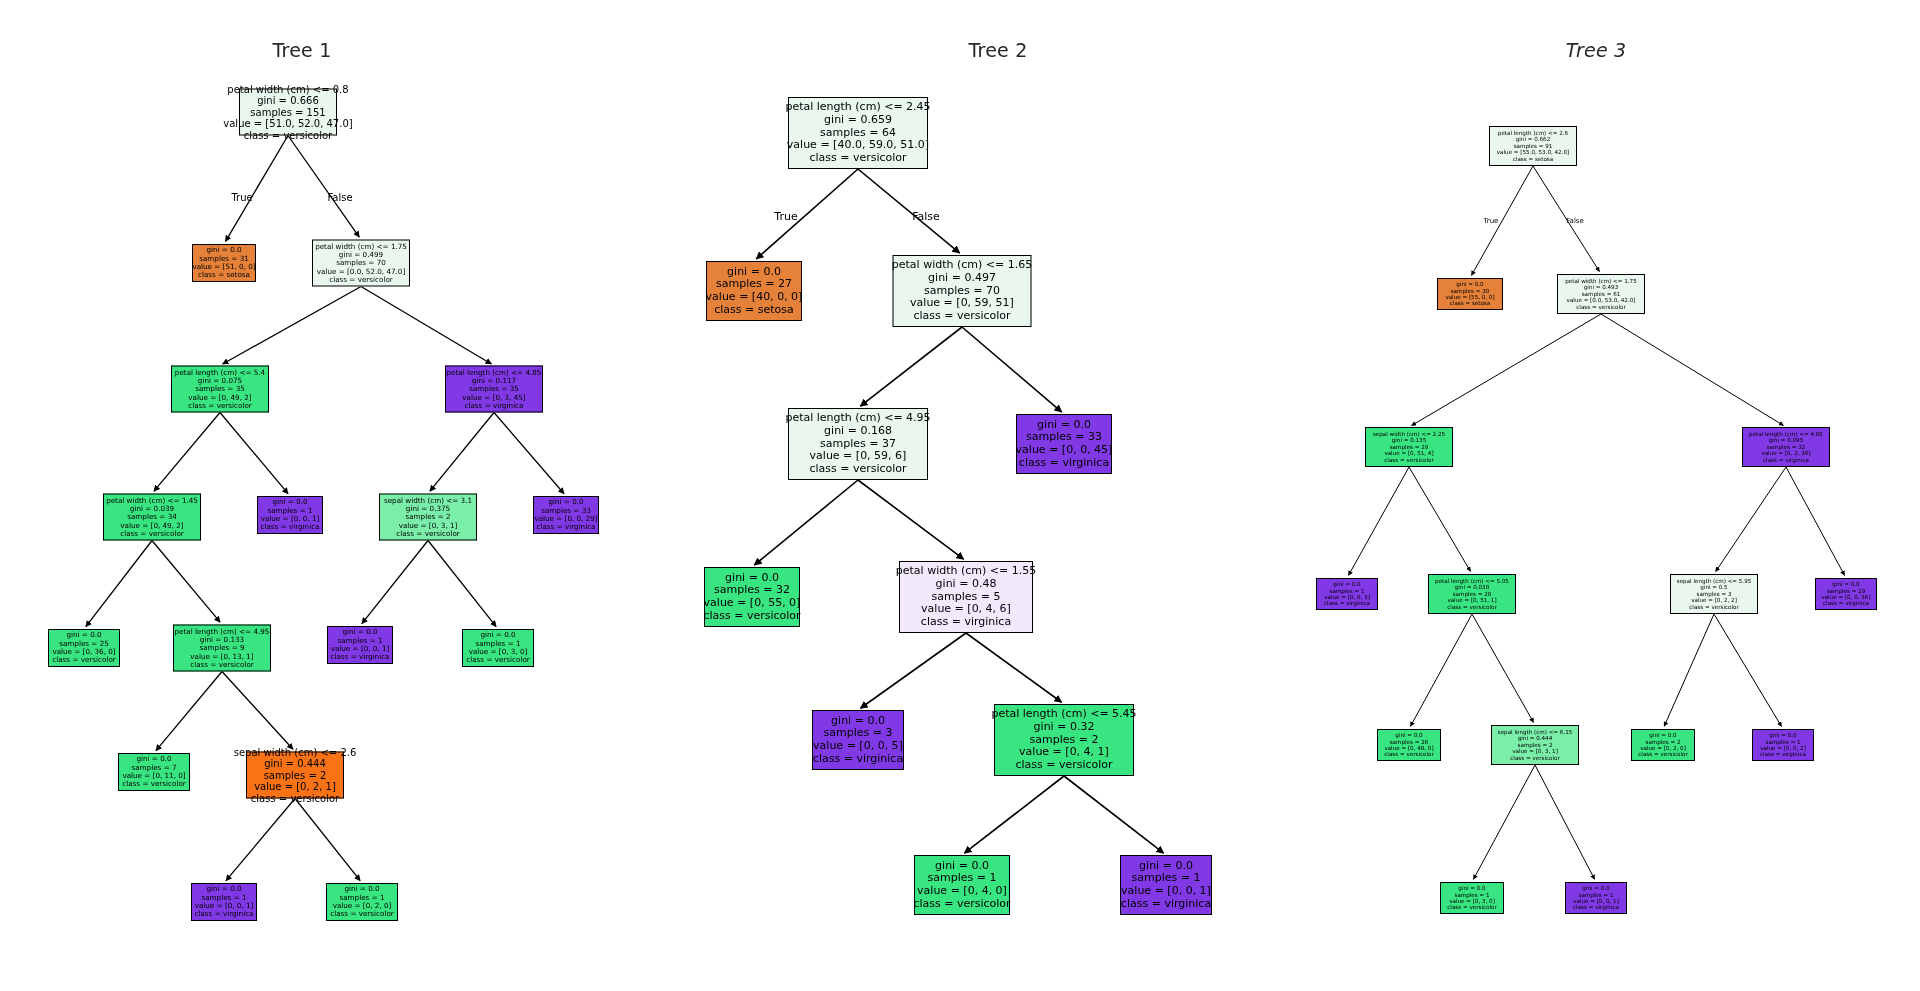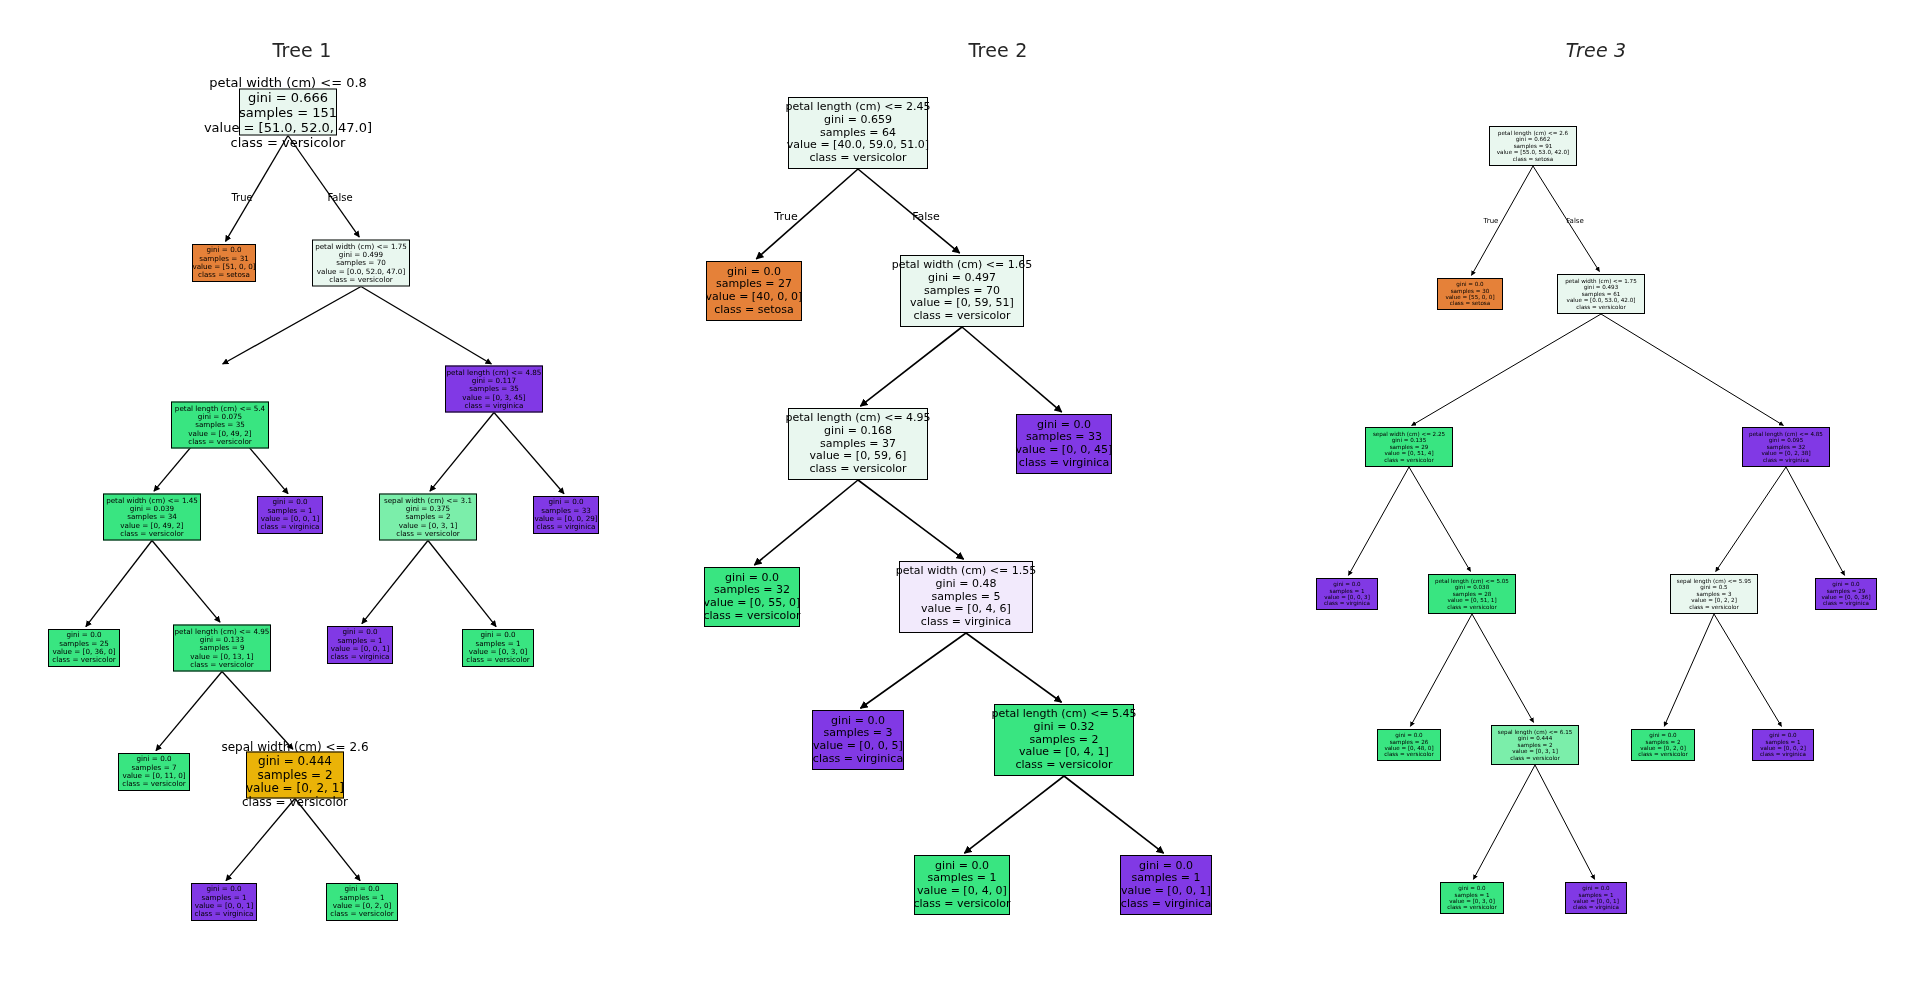--- a/index.html
+++ b/index.html
@@ -75,41 +75,41 @@
     </div>
   <div id="edge-label-layer">
       <div class="edge-label" style="left: 242px; top: 197px; font-size: 10px;">True</div>
       <div class="edge-label" style="left: 340px; top: 197px; font-size: 10px;">False</div>
       <div class="edge-label" style="left: 786px; top: 216px; font-size: 11px;">True</div>
       <div class="edge-label" style="left: 926px; top: 216px; font-size: 11px;">False</div>
       <div class="edge-label" style="left: 1491px; top: 221px; font-size: 7px;">True</div>
       <div class="edge-label" style="left: 1575px; top: 221px; font-size: 7px;">False</div>
     </div>
   <div id="node-layer">
-      <div class="node" style="left: 288px; top: 112px; width: 98px; height: 47px; background: rgb(233, 247, 239); font-size: 13px;">
+      <div class="node" style="left: 288px; top: 112px; width: 98px; height: 47px; background: rgb(233, 247, 239); font-size: 10px;">
         <span>petal width (cm) &lt;= 0.8</span>
         <span>gini = 0.666</span>
         <span>samples = 151</span>
         <span>value = [51.0, 52.0, 47.0]</span>
         <span>class = versicolor</span>
       </div>
       <div class="node" style="left: 224px; top: 263px; width: 64px; height: 38px; background: rgb(229, 129, 57); font-size: 7.2px;">
         <span>gini = 0.0</span>
         <span>samples = 31</span>
         <span>value = [51, 0, 0]</span>
         <span>class = setosa</span>
       </div>
       <div class="node" style="left: 361px; top: 263px; width: 98px; height: 47px; background: rgb(233, 247, 239); font-size: 7.2px;">
         <span>petal width (cm) &lt;= 1.75</span>
         <span>gini = 0.499</span>
         <span>samples = 70</span>
         <span>value = [0.0, 52.0, 47.0]</span>
         <span>class = versicolor</span>
       </div>
-      <div class="node" style="left: 220px; top: 389px; width: 98px; height: 47px; background: rgb(57, 229, 129); font-size: 7.2px; margin-top: 36px;">
+      <div class="node" style="left: 220px; top: 389px; width: 98px; height: 47px; background: rgb(57, 229, 129); font-size: 7.2px;">
         <span>petal length (cm) &lt;= 5.4</span>
         <span>gini = 0.075</span>
         <span>samples = 35</span>
         <span>value = [0, 49, 2]</span>
         <span>class = versicolor</span>
       </div>
       <div class="node" style="left: 494px; top: 389px; width: 98px; height: 47px; background: rgb(129, 57, 229); font-size: 7.2px;">
         <span>petal length (cm) &lt;= 4.85</span>
         <span>gini = 0.117</span>
         <span>samples = 35</span>
@@ -166,21 +166,21 @@
         <span>samples = 1</span>
         <span>value = [0, 3, 0]</span>
         <span>class = versicolor</span>
       </div>
       <div class="node" style="left: 154px; top: 772px; width: 72px; height: 38px; background: rgb(57, 229, 129); font-size: 7.2px;">
         <span>gini = 0.0</span>
         <span>samples = 7</span>
         <span>value = [0, 11, 0]</span>
         <span>class = versicolor</span>
       </div>
-      <div class="node" style="left: 295px; top: 775px; width: 98px; height: 47px; background: #eab308; font-size: 12px;">
+      <div class="node" style="left: 295px; top: 775px; width: 98px; height: 47px; background: #f97316; font-size: 10px;">
         <span>sepal width (cm) &lt;= 2.6</span>
         <span>gini = 0.444</span>
         <span>samples = 2</span>
         <span>value = [0, 2, 1]</span>
         <span>class = versicolor</span>
       </div>
       <div class="node" style="left: 224px; top: 902px; width: 66px; height: 38px; background: rgb(129, 57, 229); font-size: 7.2px;">
         <span>gini = 0.0</span>
         <span>samples = 1</span>
         <span>value = [0, 0, 1]</span>
@@ -198,21 +198,21 @@
         <span>samples = 64</span>
         <span>value = [40.0, 59.0, 51.0]</span>
         <span>class = versicolor</span>
       </div>
       <div class="node" style="left: 754px; top: 291px; width: 96px; height: 60px; background: rgb(229, 129, 57); font-size: 11px;">
         <span>gini = 0.0</span>
         <span>samples = 27</span>
         <span>value = [40, 0, 0]</span>
         <span>class = setosa</span>
       </div>
-      <div class="node" style="left: 962px; top: 291px; width: 124px; height: 72px; background: rgb(233, 247, 239); font-size: 11px;">
+      <div class="node" style="left: 962px; top: 291px; width: 139px; height: 72px; background: rgb(233, 247, 239); font-size: 11px;">
         <span>petal width (cm) &lt;= 1.65</span>
         <span>gini = 0.497</span>
         <span>samples = 70</span>
         <span>value = [0, 59, 51]</span>
         <span>class = versicolor</span>
       </div>
       <div class="node" style="left: 858px; top: 444px; width: 140px; height: 72px; background: rgb(233, 247, 239); font-size: 11px;">
         <span>petal length (cm) &lt;= 4.95</span>
         <span>gini = 0.168</span>
         <span>samples = 37</span>

